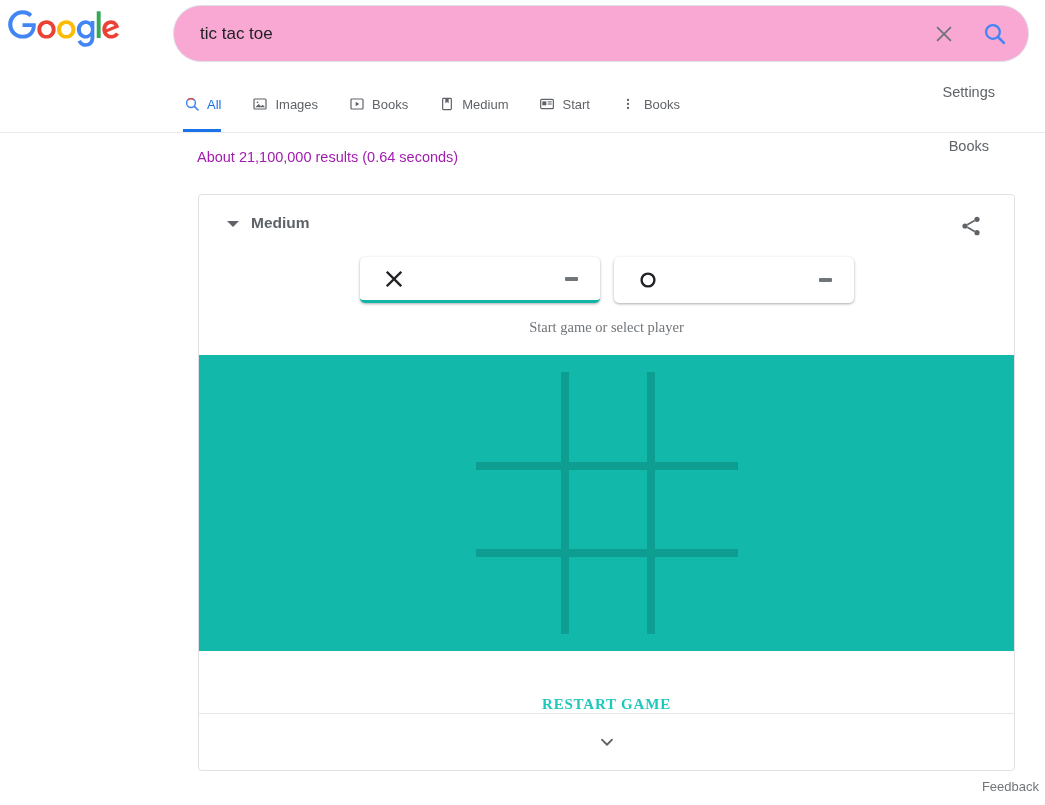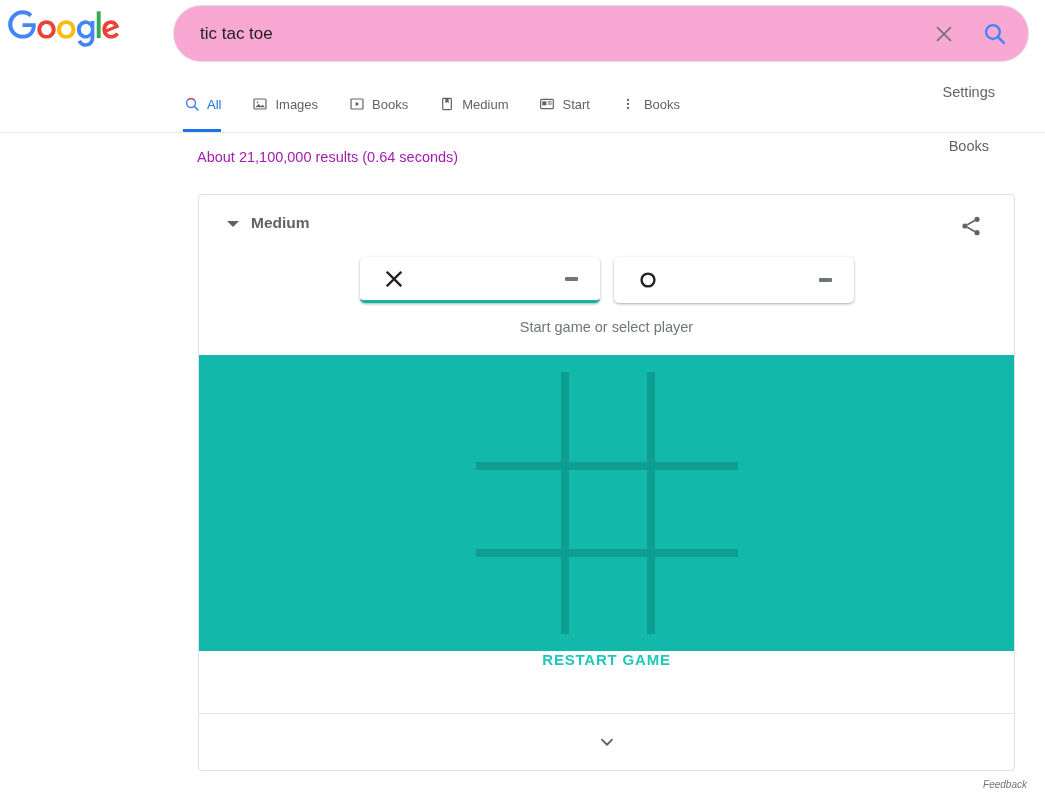--- a/index.html
+++ b/index.html
@@ -236,20 +236,21 @@
     border-radius: 1px;
   }
   .status-text {
     position: absolute;
     left: 0;
     right: 0;
     top: 124px;
     text-align: center;
     font-size: 14.5px;
     color: #70757a;
+    font-family: Liberation Serif, serif;
   }
 
   
   .board {
     position: relative;
     height: 296px;
     background: #12b9aa;
   }
   .grid-wrap {
     position: absolute;
@@ -271,45 +272,45 @@
     position: absolute;
     width: 83px;
     height: 87px;
     cursor: pointer;
   }
 
   
   .restart-row {
     height: 62px;
     display: flex;
-    align-items: flex-start;
+    align-items: flex-end;
     justify-content: center;
     border-bottom: 1px solid #e6e6e6;
     cursor: pointer;
+    font-family: Liberation Serif, serif;
   }
   .restart-label {
     font-size: 15px;
     font-weight: bold;
     letter-spacing: 0.8px;
     color: #1ec8bb;
   }
   .expand-row {
     height: 56px;
     display: flex;
     align-items: center;
     justify-content: center;
     cursor: pointer;
   }
 
   .feedback {
     position: absolute;
-    right: 18px;
+    right: 6px;
     top: 779px;
-    font-size: 10px;
-    font-style: italic;
+    font-size: 13px;
     color: #70757a;
     cursor: pointer;
   }
 </style>
 </head>
 <body>
 
 <div class="header">
 
   <div class="logo">

